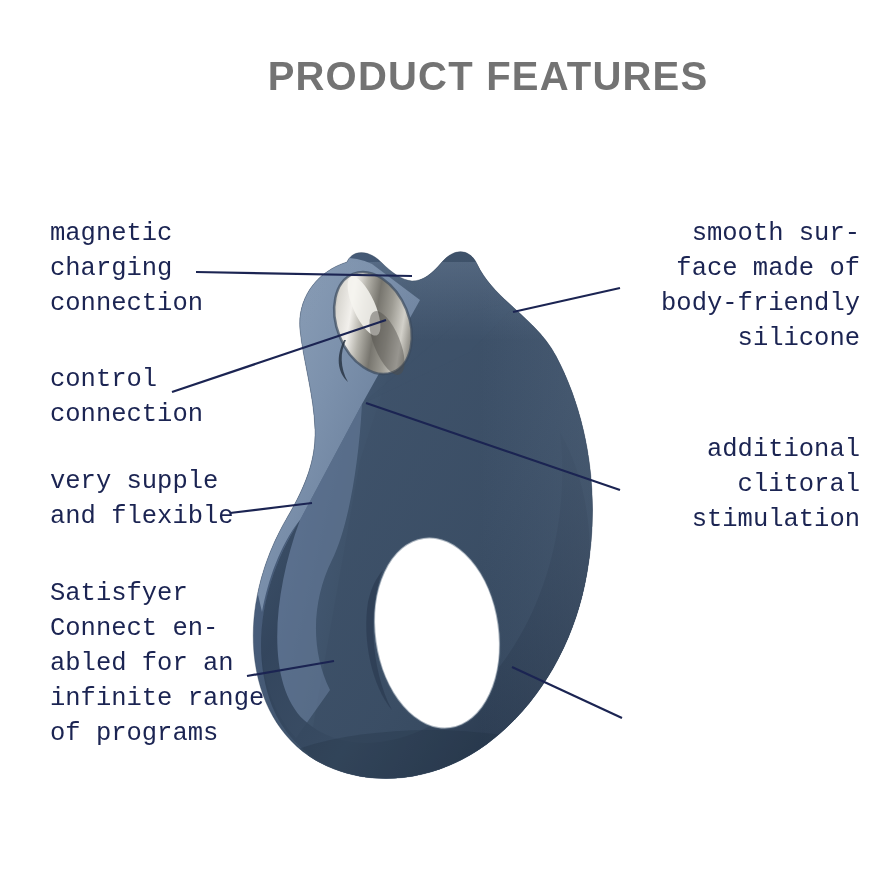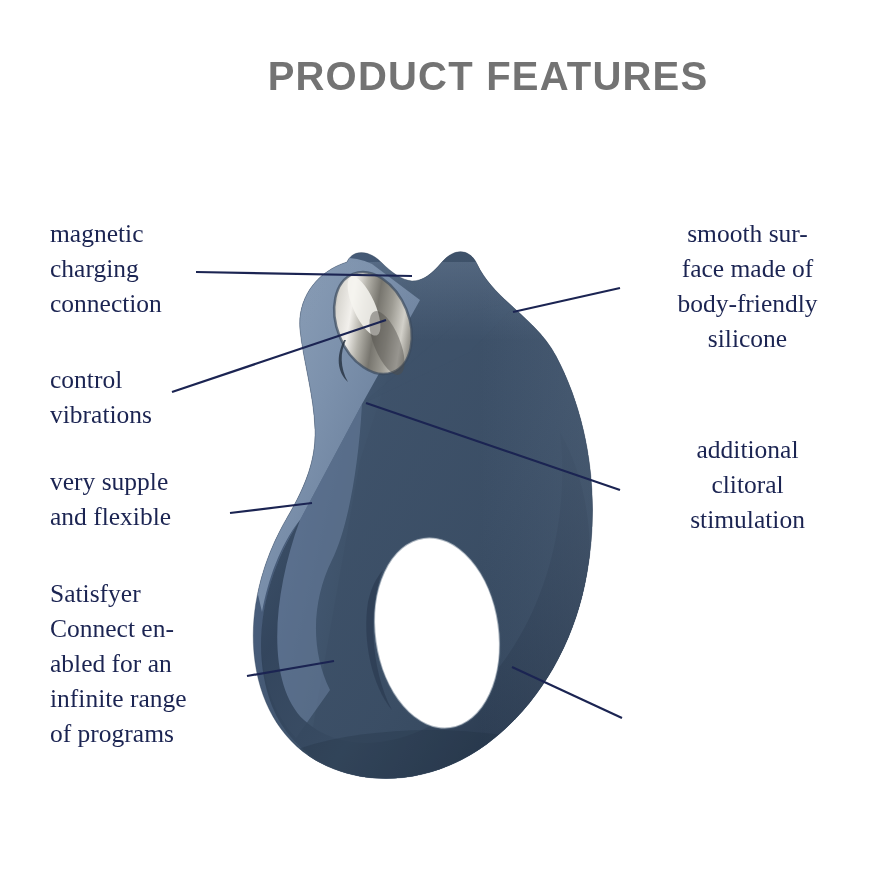--- a/index.html
+++ b/index.html
@@ -28,28 +28,28 @@
     font-weight: bold;
     letter-spacing: 1.2px;
     color: #737373;
     white-space: nowrap;
     margin-left: 48px;
   }
 
   
   .callout {
     position: absolute;
-    font-family: Liberation Serif, serif;
+    font-family: Liberation Mono, monospace;
     font-size: 25.5px;
     line-height: 35px;
     color: #1b2452;
     white-space: pre-line;
   }
   .callout.left  { text-align: left; }
-  .callout.right { text-align: center; }
+  .callout.right { text-align: right; }
 
   #cal-magnetic   { left: 50px;  top: 216px; width: 215px; }
   #cal-control    { left: 50px;  top: 362px; width: 215px; }
   #cal-supple     { left: 50px;  top: 464px; width: 215px; }
   #cal-connect    { left: 50px;  top: 576px; width: 215px; }
 
   #cal-smooth     { left: 635px; top: 216px; width: 225px; }
   #cal-additional { left: 635px; top: 432px; width: 225px; }
   #cal-slows      { left: 635px; top: 618px; width: 235px; }
 
@@ -233,21 +233,21 @@
     <line x1="513" y1="312" x2="620" y2="288" stroke="#1b2452" stroke-width="2.2"></line>
     <line x1="366" y1="403" x2="620" y2="490" stroke="#1b2452" stroke-width="2.2"></line>
     <line x1="512" y1="667" x2="622" y2="718" stroke="#1b2452" stroke-width="2.2"></line>
   </svg>
 
   <div class="callout left" id="cal-magnetic">magnetic
 charging
 connection</div>
 
   <div class="callout left" id="cal-control">control
-vibrations</div>
+connection</div>
 
   <div class="callout left" id="cal-supple">very supple
 and flexible</div>
 
   <div class="callout left" id="cal-connect">Satisfyer
 Connect en-
 abled for an
 infinite range
 of programs</div>
 

